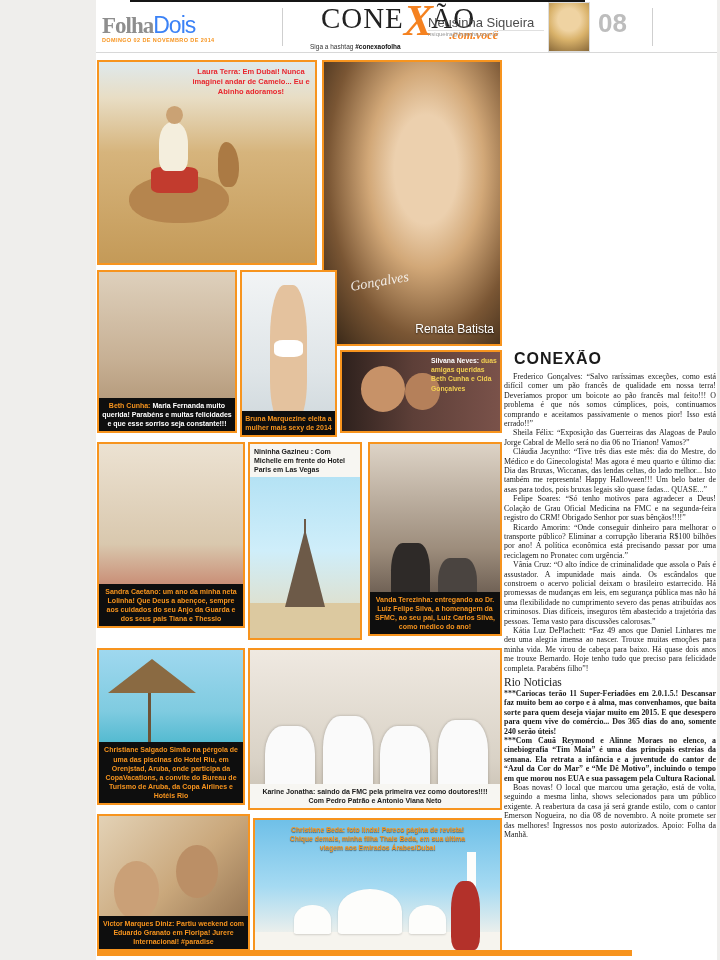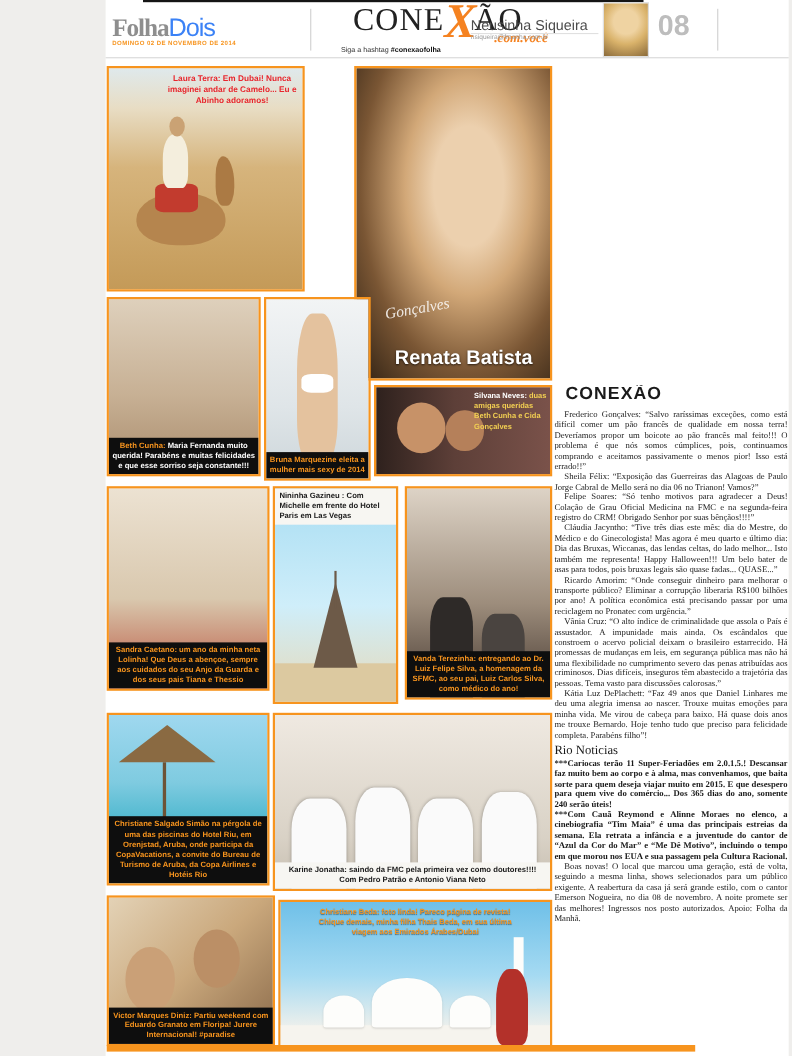--- a/index.html
+++ b/index.html
@@ -30,33 +30,33 @@
 
   
   .photo{position:absolute;border:2px solid #f7941e;box-sizing:border-box;overflow:hidden;}
   .band{position:absolute;left:0;right:0;bottom:0;background:#0e0e0e;padding:3px 3px;
         text-align:center;font-size:7px;line-height:1.3;font-weight:bold;color:#f7941e;}
   .band .oname{color:#f7941e;}
   .band .wtext{color:#ffffff;font-weight:bold;}
   .whiteband{position:absolute;left:0;right:0;background:#f7f6f2;color:#1a1a1a;
         font-size:7px;line-height:1.3;font-weight:bold;padding:3px 4px;text-align:center;}
 
-  #ph-camel{left:1px;top:60px;width:180px;height:205px;background:
+  #ph-camel{left:1px;top:60px;width:220px;height:205px;background:
      linear-gradient(180deg,#dfe9ec 0,#e8ddc4 18%,#d6b47c 45%,#c49a58 100%);}
   .cap-red{position:absolute;right:4px;top:5px;width:120px;text-align:center;
      color:#e8262d;font-weight:bold;font-size:7.5px;line-height:1.3;}
   .camel-body{position:absolute;left:14%;top:56%;width:46%;height:24%;background:#b5854e;border-radius:50% 50% 45% 45%;}
   .camel-head{position:absolute;left:55%;top:40%;width:10%;height:22%;background:#ab7a44;border-radius:40% 60% 40% 40%;}
   .saddle{position:absolute;left:24%;top:52%;width:22%;height:13%;background:#c23b2e;border-radius:20%;}
   .rider{position:absolute;left:28%;top:30%;width:13%;height:24%;background:#f4eedd;border-radius:45% 45% 25% 25%;}
   .rider-head{position:absolute;left:31%;top:22%;width:8%;height:9%;background:#caa274;border-radius:50%;}
 
   #ph-renata{left:226px;top:60px;width:180px;height:286px;background:
      radial-gradient(ellipse at 58% 38%,#ecd0ae 0 22%,#d2a878 40%,#7a5634 68%,#2c1f12 100%);}
-  .renata-label{position:absolute;right:16px;bottom:8px;color:#fff;font-weight:bold;font-size:18px;
+  .renata-label{position:absolute;right:6px;bottom:8px;color:#fff;font-weight:normal;font-size:12px;
      text-shadow:0 1px 2px rgba(0,0,0,.7);}
   .signature{position:absolute;left:26px;bottom:54px;color:rgba(255,255,255,.85);
      font-family:"Liberation Serif",serif;font-style:italic;font-size:14px;transform:rotate(-10deg);}
 
   #ph-beth{left:1px;top:270px;width:140px;height:163px;background:
      linear-gradient(180deg,#ded0bc 0,#c7b094 55%,#a98c6c 100%);}
   #ph-bruna{left:144px;top:270px;width:97px;height:167px;background:
      linear-gradient(180deg,#f2f4f5 0,#dfe5e8 60%,#cdd6da 100%);}
   .bruna-body{position:absolute;left:30%;top:8%;width:40%;height:84%;background:#e4c29e;border-radius:38% 38% 30% 30%;}
   .bruna-bikini{position:absolute;left:34%;top:42%;width:32%;height:10%;background:#fff;border-radius:30%;}
@@ -213,22 +213,22 @@
       <div class="dome" style="left:63%;bottom:14%;width:15%;height:22%;"></div>
       <div class="minaret" style="right:10%;bottom:14%;height:62%;"></div>
       <div class="beda-person"></div>
       <div class="cap-beda"><span>Christiane Beda:</span> <span>foto linda! Pareco página de revista! Chique demais, minha filha Thais Beda, em sua última viagem aos Emirados Árabes/Dubai</span></div>
     </div>
 
     <div id="colmn" class="abs">
       <h1>CONEXÃO</h1>
       <p>Frederico Gonçalves: “Salvo raríssimas exceções, como está difícil comer um pão francês de qualidade em nossa terra! Deveríamos propor um boicote ao pão francês mal feito!!! O problema é que nós somos cúmplices, pois, continuamos comprando e aceitamos passivamente o menos pior! Isso está errado!!”</p>
       <p>Sheila Félix: “Exposição das Guerreiras das Alagoas de Paulo Jorge Cabral de Mello será no dia 06 no Trianon! Vamos?”</p>
+      <p>Cláudia Jacyntho: “Tive três dias este mês: dia do Mestre, do Médico e do Ginecologista! Mas agora é meu quarto e último dia: Dia das Bruxas, Wiccanas, das lendas celtas, do lado melhor... Isto também me representa! Happy Halloween!!!  Um belo bater de asas para todos, pois bruxas legais são quase fadas... QUASE...”</p>
       <p>Felipe Soares: “Só tenho motivos para agradecer a Deus! Colação de Grau Oficial Medicina na FMC e na segunda-feira registro do CRM! Obrigado Senhor por suas bênçãos!!!!”</p>
-      <p>Cláudia Jacyntho: “Tive três dias este mês: dia do Mestre, do Médico e do Ginecologista! Mas agora é meu quarto e último dia: Dia das Bruxas, Wiccanas, das lendas celtas, do lado melhor... Isto também me representa! Happy Halloween!!!  Um belo bater de asas para todos, pois bruxas legais são quase fadas... QUASE...”</p>
       <p>Ricardo Amorim: “Onde conseguir dinheiro para melhorar o transporte público? Eliminar a corrupção liberaria R$100 bilhões por ano! A política econômica está precisando passar por uma reciclagem no Pronatec com urgência.”</p>
       <p>Vânia Cruz: “O alto índice de criminalidade que assola o País é assustador. A impunidade mais ainda. Os escândalos que constroem o acervo policial deixam o brasileiro estarrecido. Há promessas de mudanças em leis, em segurança pública mas não há uma flexibilidade no cumprimento severo das penas atribuídas aos criminosos. Dias difíceis, inseguros têm abastecido a trajetória das pessoas. Tema vasto para discussões calorosas.”</p>
       <p>Kátia Luz DePlachett: “Faz 49 anos que Daniel Linhares me deu uma alegria imensa ao nascer. Trouxe muitas emoções para minha vida. Me virou de cabeça para baixo. Há quase dois anos me trouxe Bernardo. Hoje tenho tudo que preciso para felicidade completa. Parabéns filho”!</p>
       <div class="sub1">Rio Noticias</div>
       <p class="star">***Cariocas terão 11 Super-Feriadões em 2.0.1.5.! Descansar faz muito bem ao corpo e à alma, mas convenhamos, que baita sorte para quem deseja viajar muito em 2015. E que desespero para quem vive do comércio... Dos 365 dias do ano, somente 240 serão úteis!</p>
       <p class="star">***Com Cauã Reymond e Alinne Moraes no elenco, a cinebiografia “Tim Maia” é uma das principais estreias da semana. Ela retrata a infância e a juventude do cantor de “Azul da Cor do Mar” e “Me Dê Motivo”, incluindo o tempo em que morou nos EUA e sua passagem pela Cultura Racional.</p>
       <p>Boas novas! O local que marcou uma geração, está de volta, seguindo a mesma linha, shows selecionados para um público exigente. A reabertura da casa já será grande estilo, com o cantor Emerson Nogueira, no dia 08 de novembro. A noite promete ser das melhores! Ingressos nos posto autorizados. Apoio: Folha da Manhã.</p>
     </div>
 
     <div id="bottombar" class="abs"></div>

